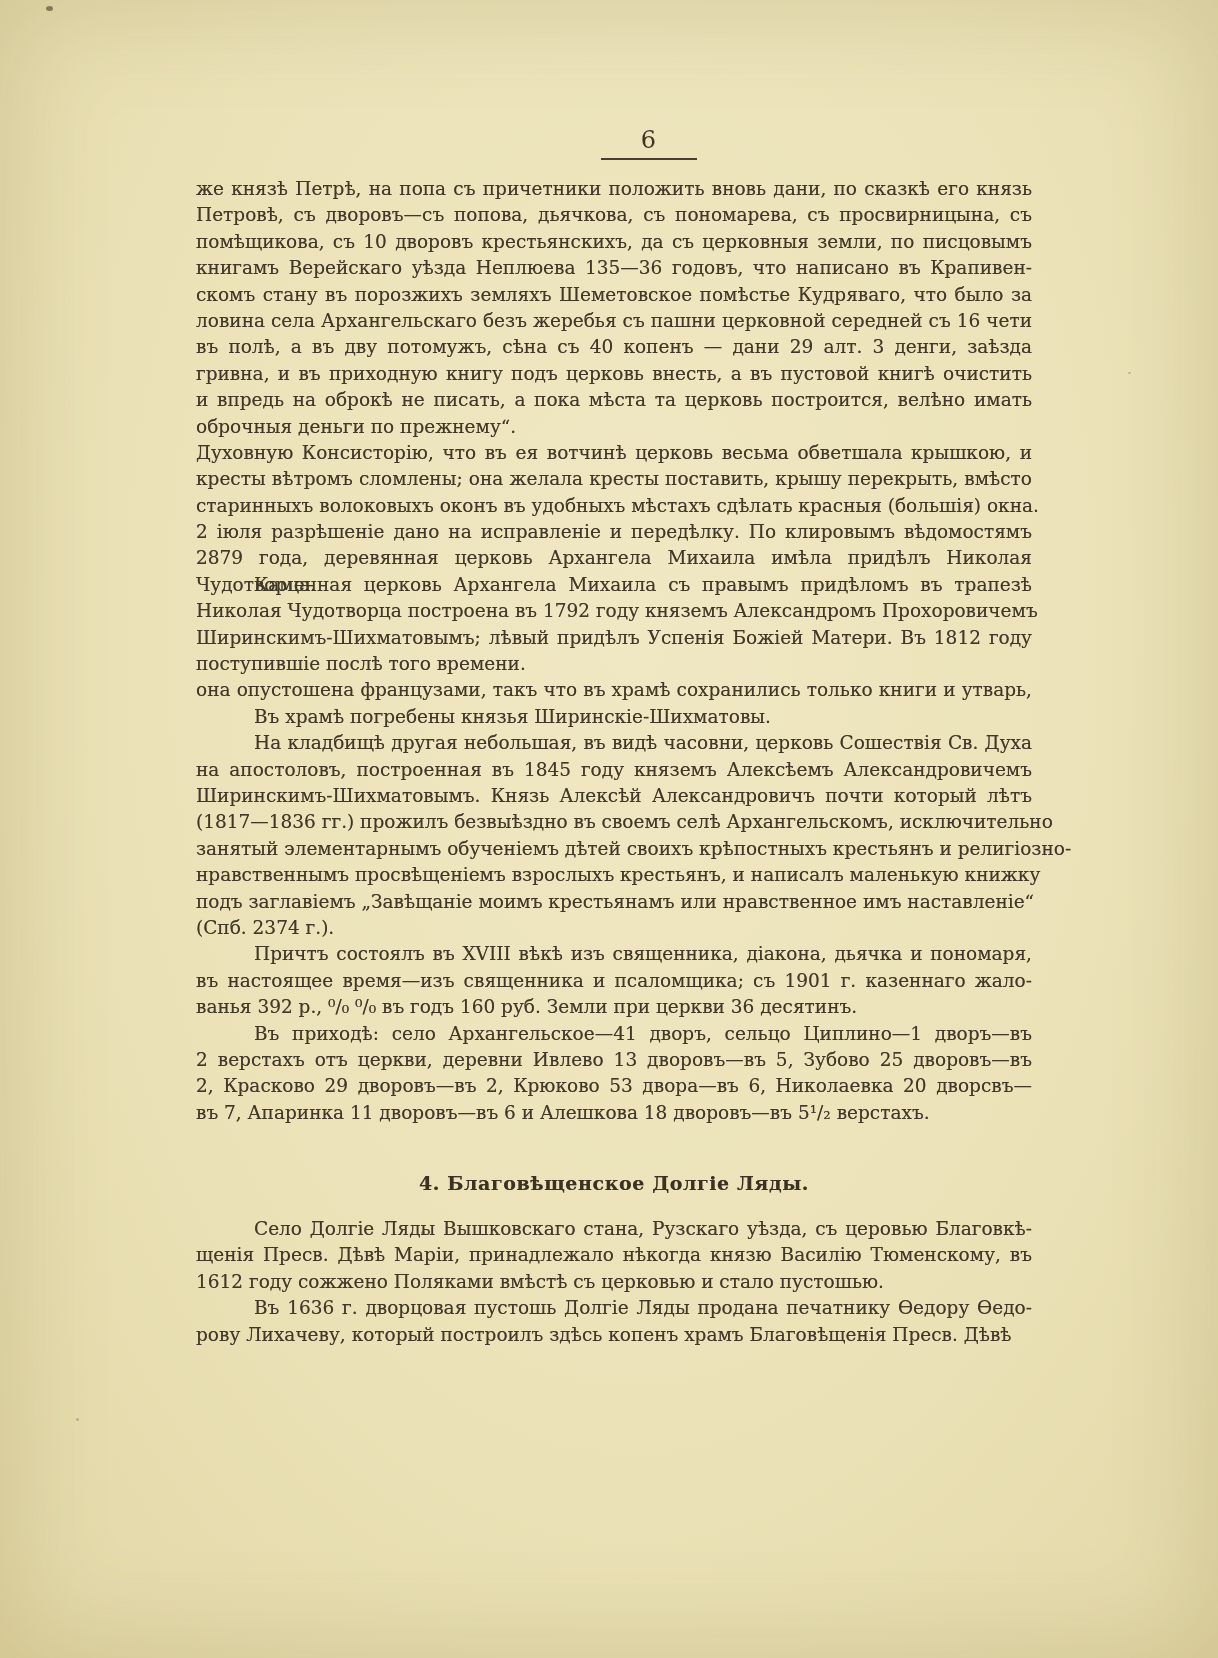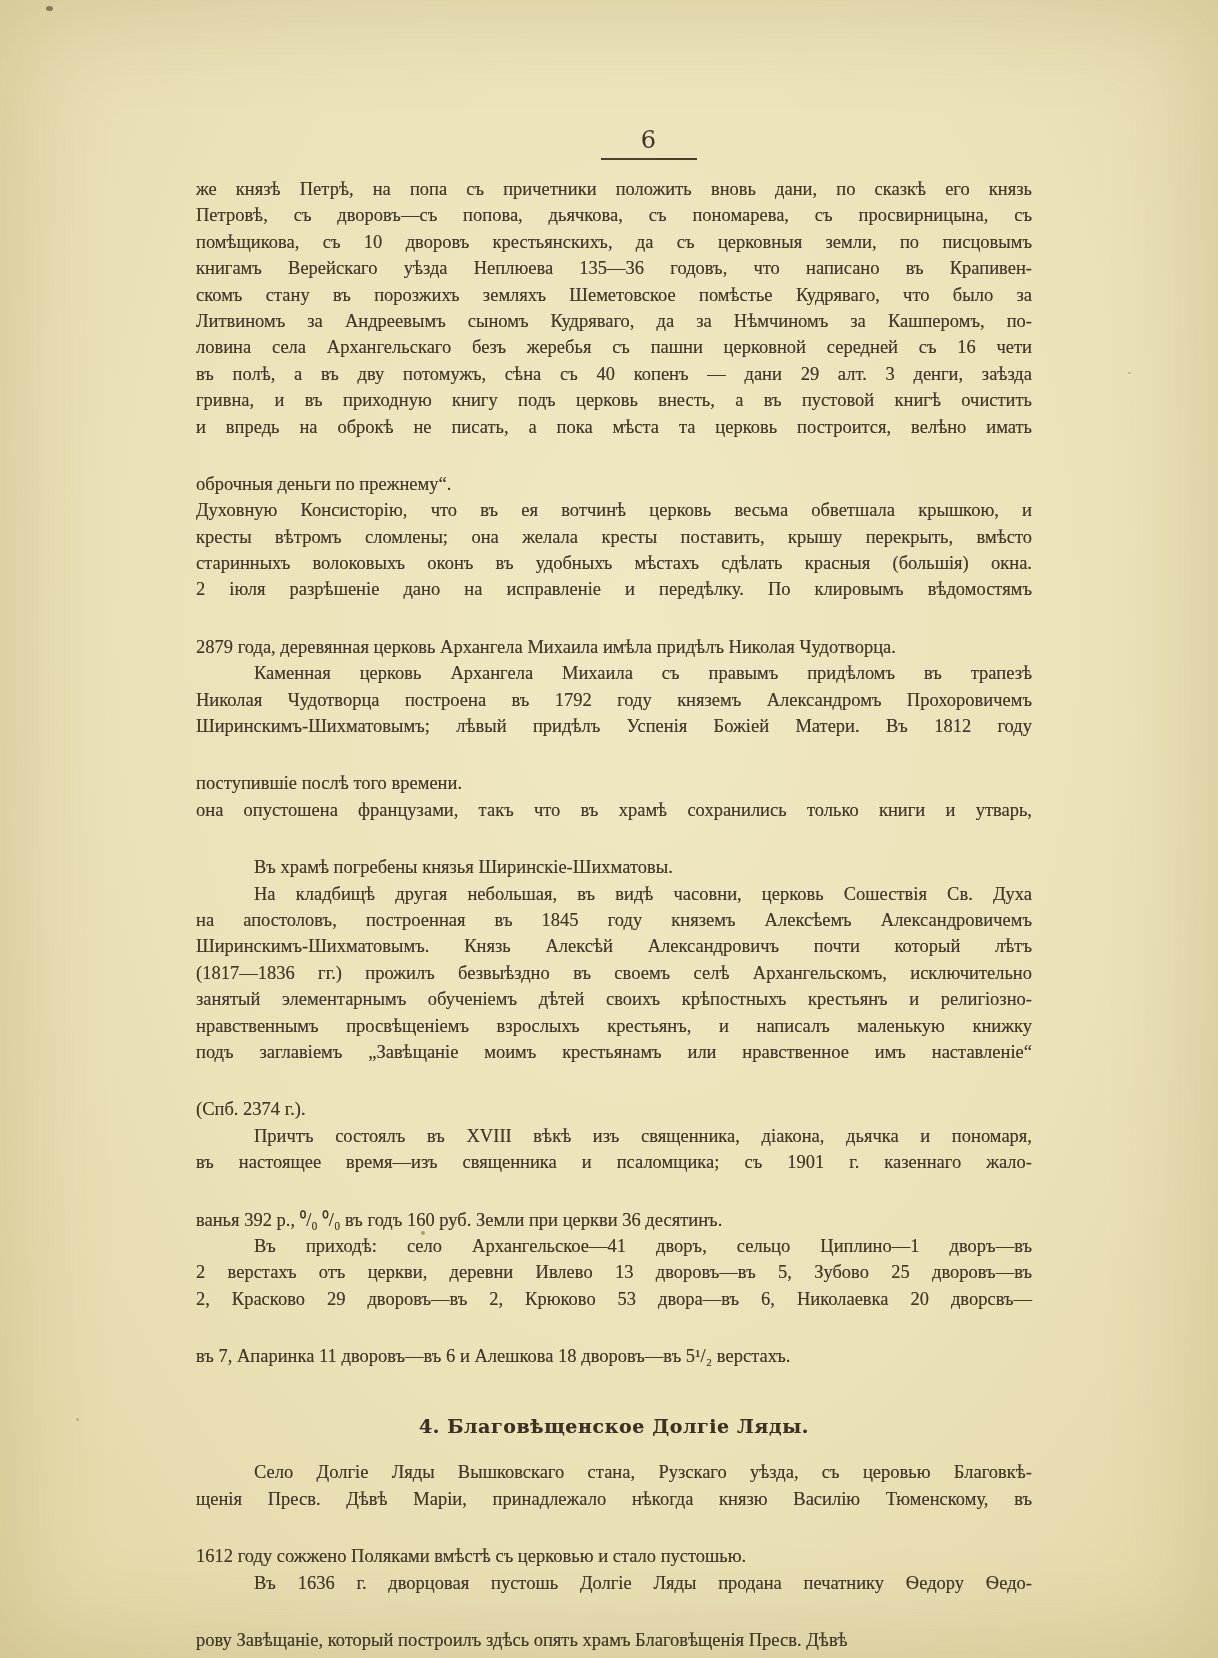--- a/index.html
+++ b/index.html
@@ -46,24 +46,23 @@
   }
   .paragraph { margin: 0; }
   .line {
     font-size: 18.5px;
     line-height: 26.4px;
     height: 26.4px;
     text-align: justify;
     text-align-last: justify;
     white-space: nowrap;
     text-shadow: 0 0 0.6px rgba(62,52,35,0.55);
-    font-family: Liberation Serif, serif;
   }
   .line.indent { text-indent: 58px; }
-  .line.final  { text-align-last: left; white-space: normal; margin-top: 31px; }
+  .line.final  { text-align-last: left; white-space: normal; }
 
   .section-heading {
     margin: 46px 0 22px 0;
     font-size: 19px;
     font-weight: bold;
     text-align: center;
     letter-spacing: 0.6px;
     color: #3b3224;
     text-shadow: 0 0 0.6px rgba(55,45,30,0.6);
   }
@@ -82,21 +81,20 @@
     <div class="pagenum-rule"></div>
   </div>
 
   <div class="body-text">
       <div class="paragraph">
         <div class="line">же князѣ Петрѣ, на попа съ причетники положить вновь дани, по сказкѣ его князь</div>
         <div class="line">Петровѣ, съ дворовъ—съ попова, дьячкова, съ пономарева, съ просвирницына, съ</div>
         <div class="line">помѣщикова, съ 10 дворовъ крестьянскихъ, да съ церковныя земли, по писцовымъ</div>
         <div class="line">книгамъ Верейскаго уѣзда Неплюева 135—36 годовъ, что написано въ Крапивен-</div>
         <div class="line">скомъ стану въ порозжихъ земляхъ Шеметовское помѣстье Кудряваго, что было за</div>
-        <div class="line">Литвиномъ за Андреевымъ сыномъ Кудряваго, да за Нѣмчиномъ за Кашперомъ, по-</div>
         <div class="line">ловина села Архангельскаго безъ жеребья съ пашни церковной середней съ 16 чети</div>
         <div class="line">въ полѣ, а въ дву потомужъ, сѣна съ 40 копенъ — дани 29 алт. 3 денги, заѣзда</div>
         <div class="line">гривна, и въ приходную книгу подъ церковь внесть, а въ пустовой книгѣ очистить</div>
         <div class="line">и впредь на оброкѣ не писать, а пока мѣста та церковь построится, велѣно имать</div>
         <div class="line final">оброчныя деньги по прежнему“.</div>
       </div>
       <div class="paragraph">
         <div class="line">Духовную Консисторію, что въ ея вотчинѣ церковь весьма обветшала крышкою, и</div>
         <div class="line">кресты вѣтромъ сломлены; она желала кресты поставить, крышу перекрыть, вмѣсто</div>
         <div class="line">старинныхъ волоковыхъ оконъ въ удобныхъ мѣстахъ сдѣлать красныя (большія) окна.</div>
@@ -135,16 +133,16 @@
         <div class="line final">въ 7, Апаринка 11 дворовъ—въ 6 и Алешкова 18 дворовъ—въ 5¹/₂ верстахъ.</div>
       </div>
       <div class="section-heading">4. Благовѣщенское Долгіе Ляды.</div>
       <div class="paragraph">
         <div class="line indent">Село Долгіе Ляды Вышковскаго стана, Рузскаго уѣзда, съ церовью Благовкѣ-</div>
         <div class="line">щенія Пресв. Дѣвѣ Маріи, принадлежало нѣкогда князю Василію Тюменскому, въ</div>
         <div class="line final">1612 году сожжено Поляками вмѣстѣ съ церковью и стало пустошью.</div>
       </div>
       <div class="paragraph">
         <div class="line indent">Въ 1636 г. дворцовая пустошь Долгіе Ляды продана печатнику Ѳедору Ѳедо-</div>
-        <div class="line final">рову Завѣщаніе, который построилъ здѣсь опять храмъ Благовѣщенія Пресв. Дѣвѣ</div>
+        <div class="line final">рову Лихачеву, который построилъ здѣсь копенъ храмъ Благовѣщенія Пресв. Дѣвѣ</div>
       </div>
     </div>
 </div>
 
 </body></html>

